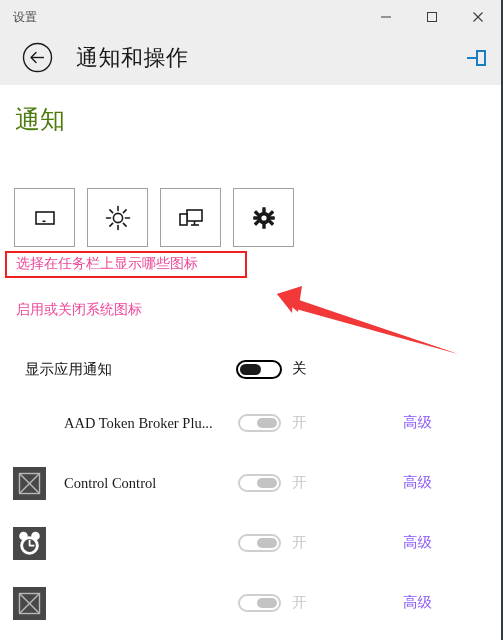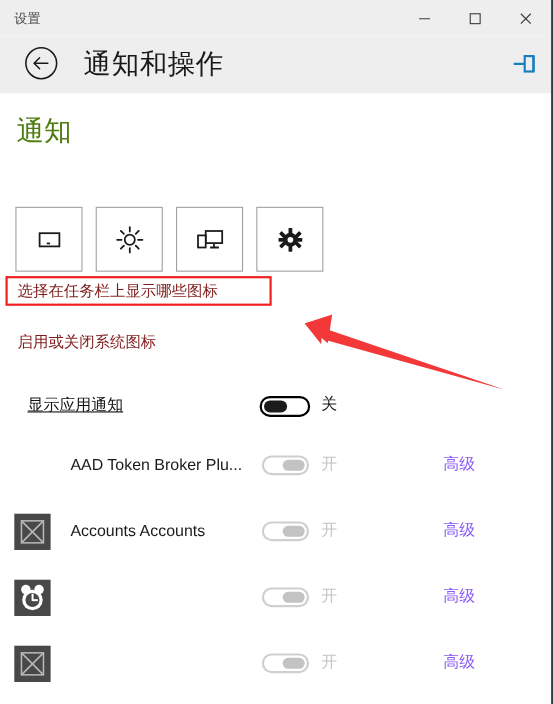--- a/index.html
+++ b/index.html
@@ -65,21 +65,21 @@
   .back-btn {
     position: absolute;
     left: 22px; top: 42px;
     width: 31px; height: 31px;
     display: flex; align-items: center; justify-content: center;
   }
   .page-title {
     position: absolute;
     left: 76px;
     top: 42px;
-    font-size: 25px;
+    font-size: 22px;
     color: #1a1a1a;
     line-height: 32px;
     letter-spacing: 0.5px;
     white-space: nowrap;
   }
   .pin-btn {
     position: absolute;
     right: 10px;
     top: 45px;
     width: 28px; height: 26px;
@@ -128,24 +128,25 @@
     align-items: center;
     justify-content: center;
     box-sizing: border-box;
   }
   .tile svg { display: block; }
 
   
   .link {
     position: absolute;
     font-size: 14px;
-    color: #7f1d1d;
+    color: #ec4899;
     line-height: 20px;
     white-space: nowrap;
     text-decoration: none;
+    font-family: Liberation Serif, serif;
   }
   .link.taskbar-icons { left: 16px; top: 169px; }
   .link.system-icons  { left: 16px; top: 215px; }
 
   .highlight-box {
     position: absolute;
     left: 5px;
     top: 166px;
     width: 242px;
     height: 27px;
@@ -161,21 +162,20 @@
     width: 501px;
     height: 34px;
   }
   .master-label {
     position: absolute;
     left: 25px; top: 3px;
     font-size: 14.5px;
     color: #141414;
     line-height: 22px;
     white-space: nowrap;
-    text-decoration: underline;
   }
   .sw-master {
     position: absolute;
     left: 236px; top: 5px;
     width: 46px; height: 19px;
     border: 2px solid #000000;
     border-radius: 10px;
     box-sizing: border-box;
     background: #ffffff;
   }
@@ -208,20 +208,21 @@
     background: #484848;
   }
   .app-icon svg { display: block; }
   .app-name {
     position: absolute;
     left: 64px; top: 10px;
     font-size: 14.5px;
     color: #1a1a1a;
     line-height: 24px;
     white-space: nowrap;
+    font-family: Liberation Serif, serif;
   }
   .sw-app {
     position: absolute;
     left: 238px; top: 13px;
     width: 43px; height: 18px;
     border: 2px solid #cfcfcf;
     border-radius: 9px;
     box-sizing: border-box;
     background: #ffffff;
   }
@@ -377,21 +378,21 @@
     </div>
 
     <div class="app-row" style="top:376px;">
       <div class="app-icon">
         <svg width="33" height="33" viewBox="0 0 33 33">
           <rect x="6.5" y="6.5" width="20" height="20" fill="none" stroke="#b8b8b8" stroke-width="1.4"></rect>
           <line x1="6.5" y1="6.5" x2="26.5" y2="26.5" stroke="#b8b8b8" stroke-width="1.4"></line>
           <line x1="26.5" y1="6.5" x2="6.5" y2="26.5" stroke="#b8b8b8" stroke-width="1.4"></line>
         </svg>
       </div>
-      <div class="app-name">Accounts Accounts</div>
+      <div class="app-name">Control Control</div>
       <div class="sw-app">
         <div class="knob"></div>
       </div>
       <div class="app-state">开</div>
       <div class="app-advanced">高级</div>
     </div>
 
     <div class="app-row" style="top:436px;">
       <div class="app-icon">
         <svg width="33" height="33" viewBox="0 0 33 33">

